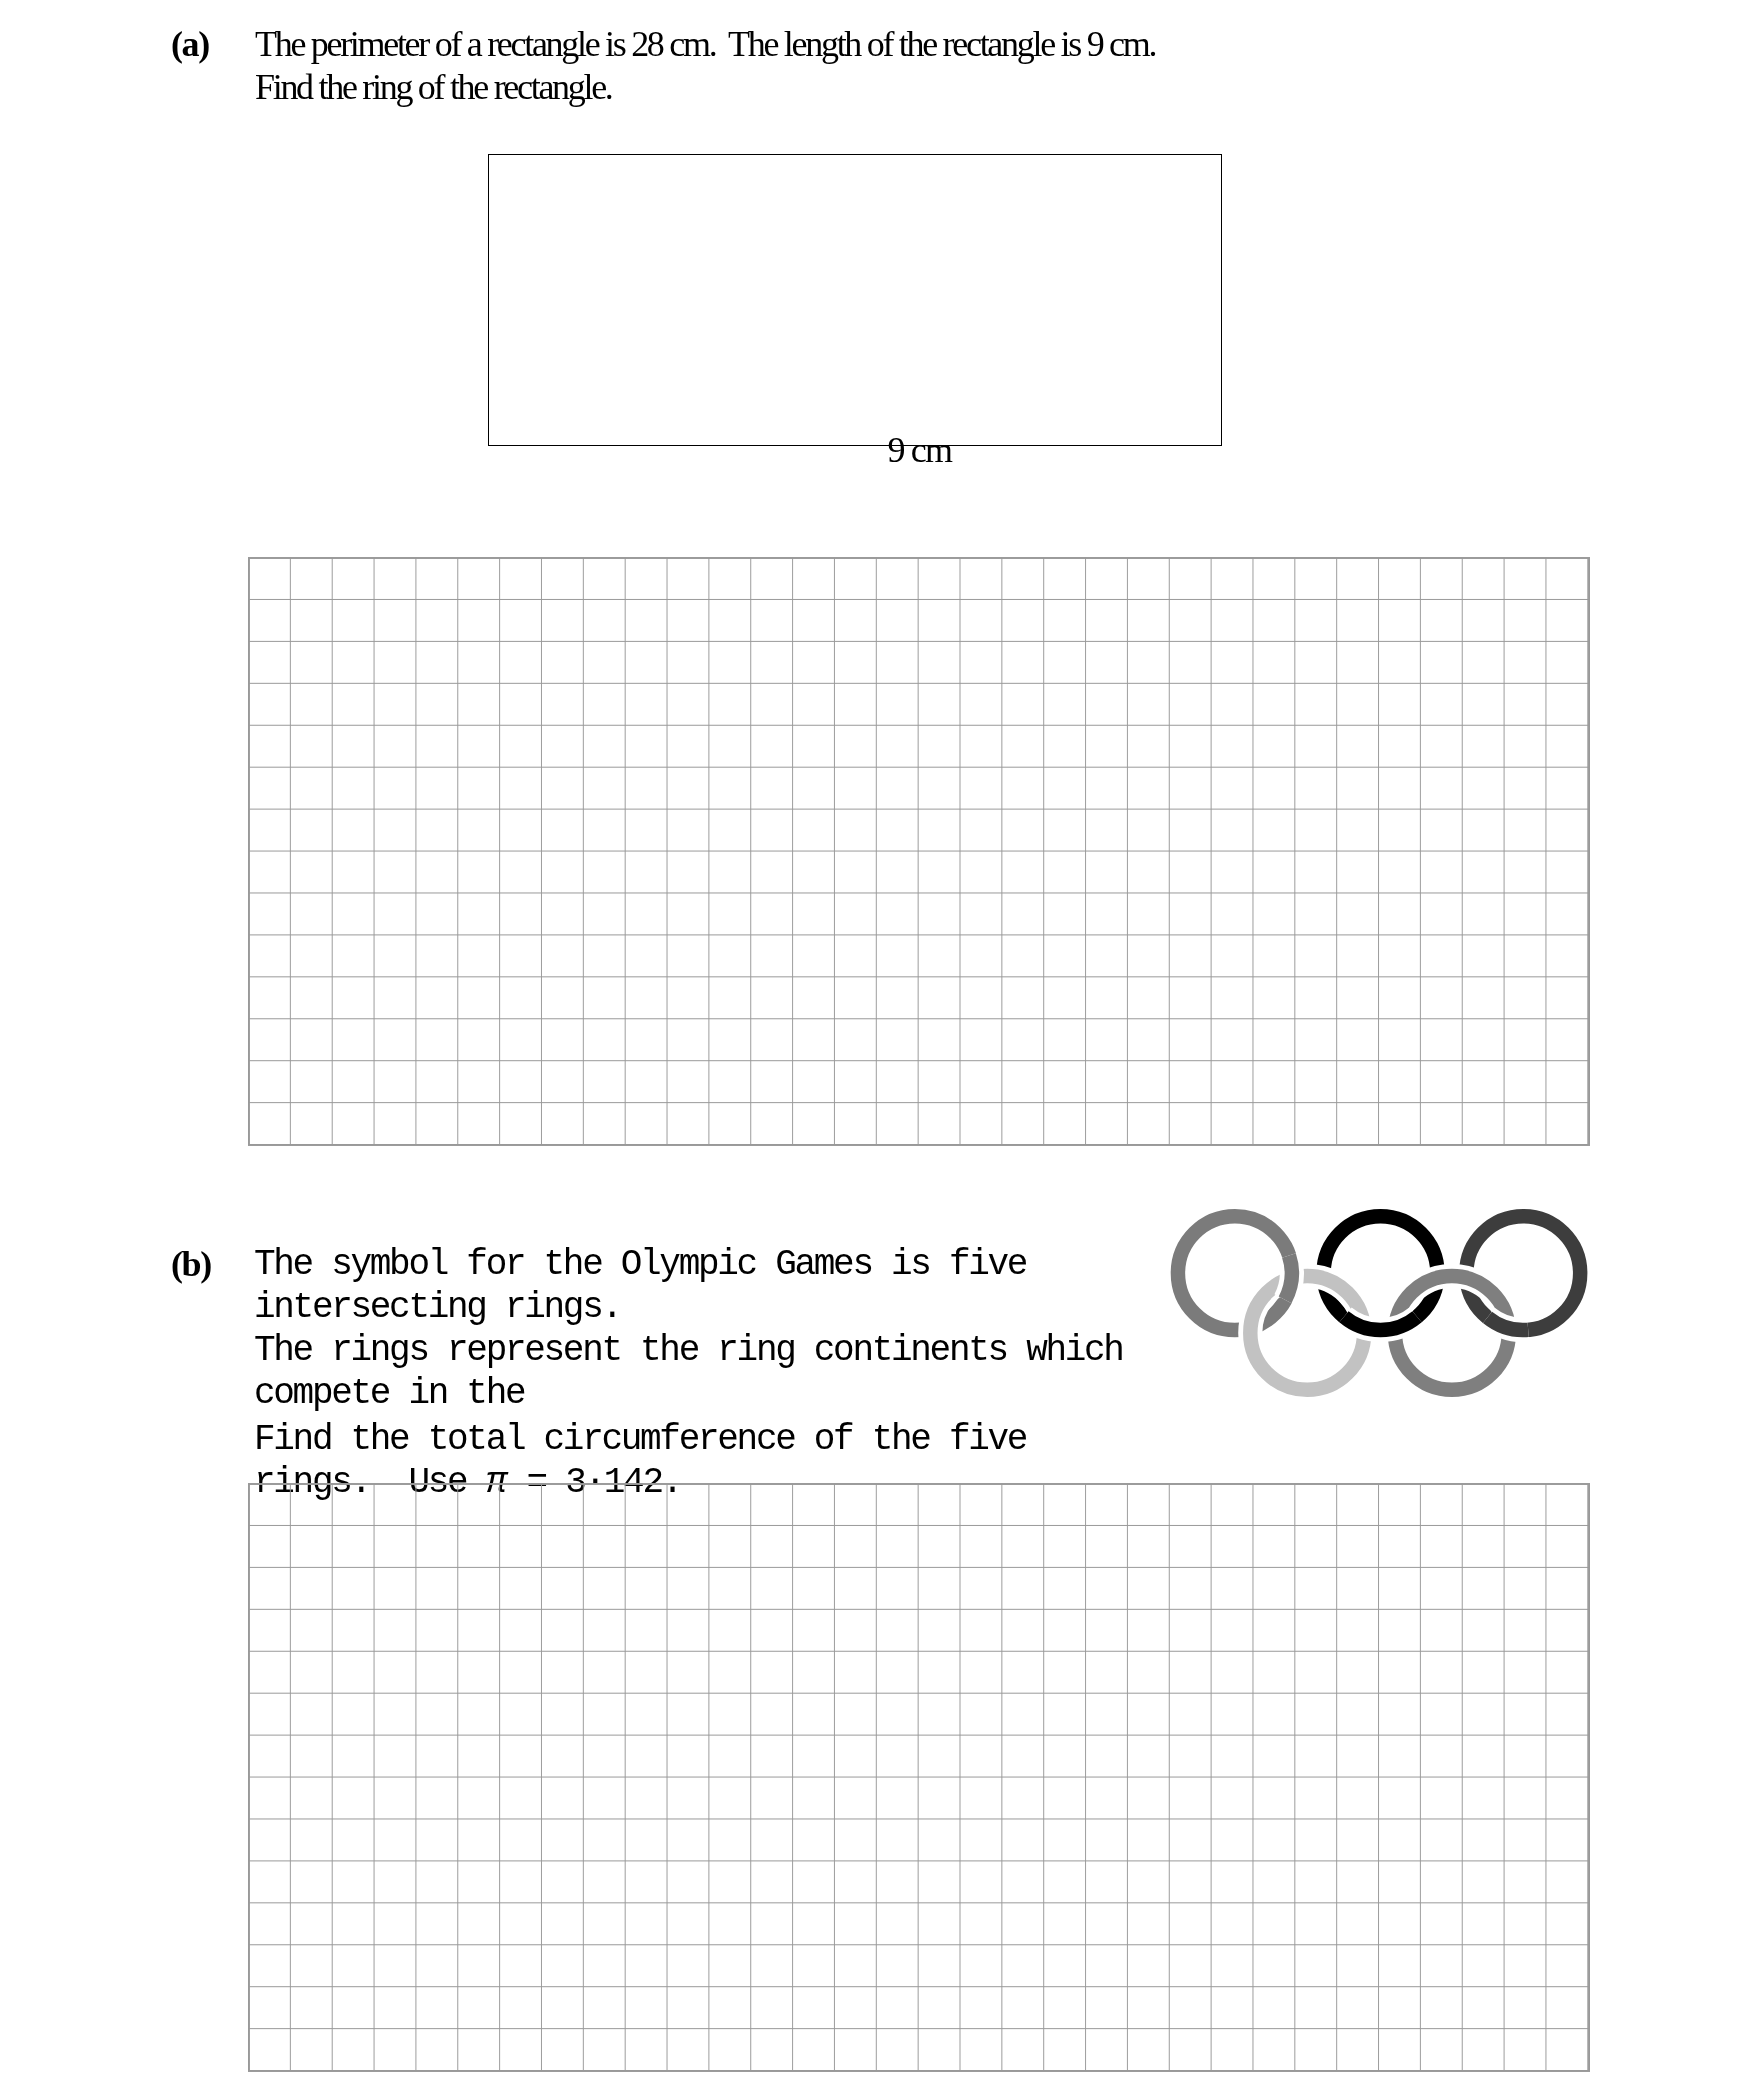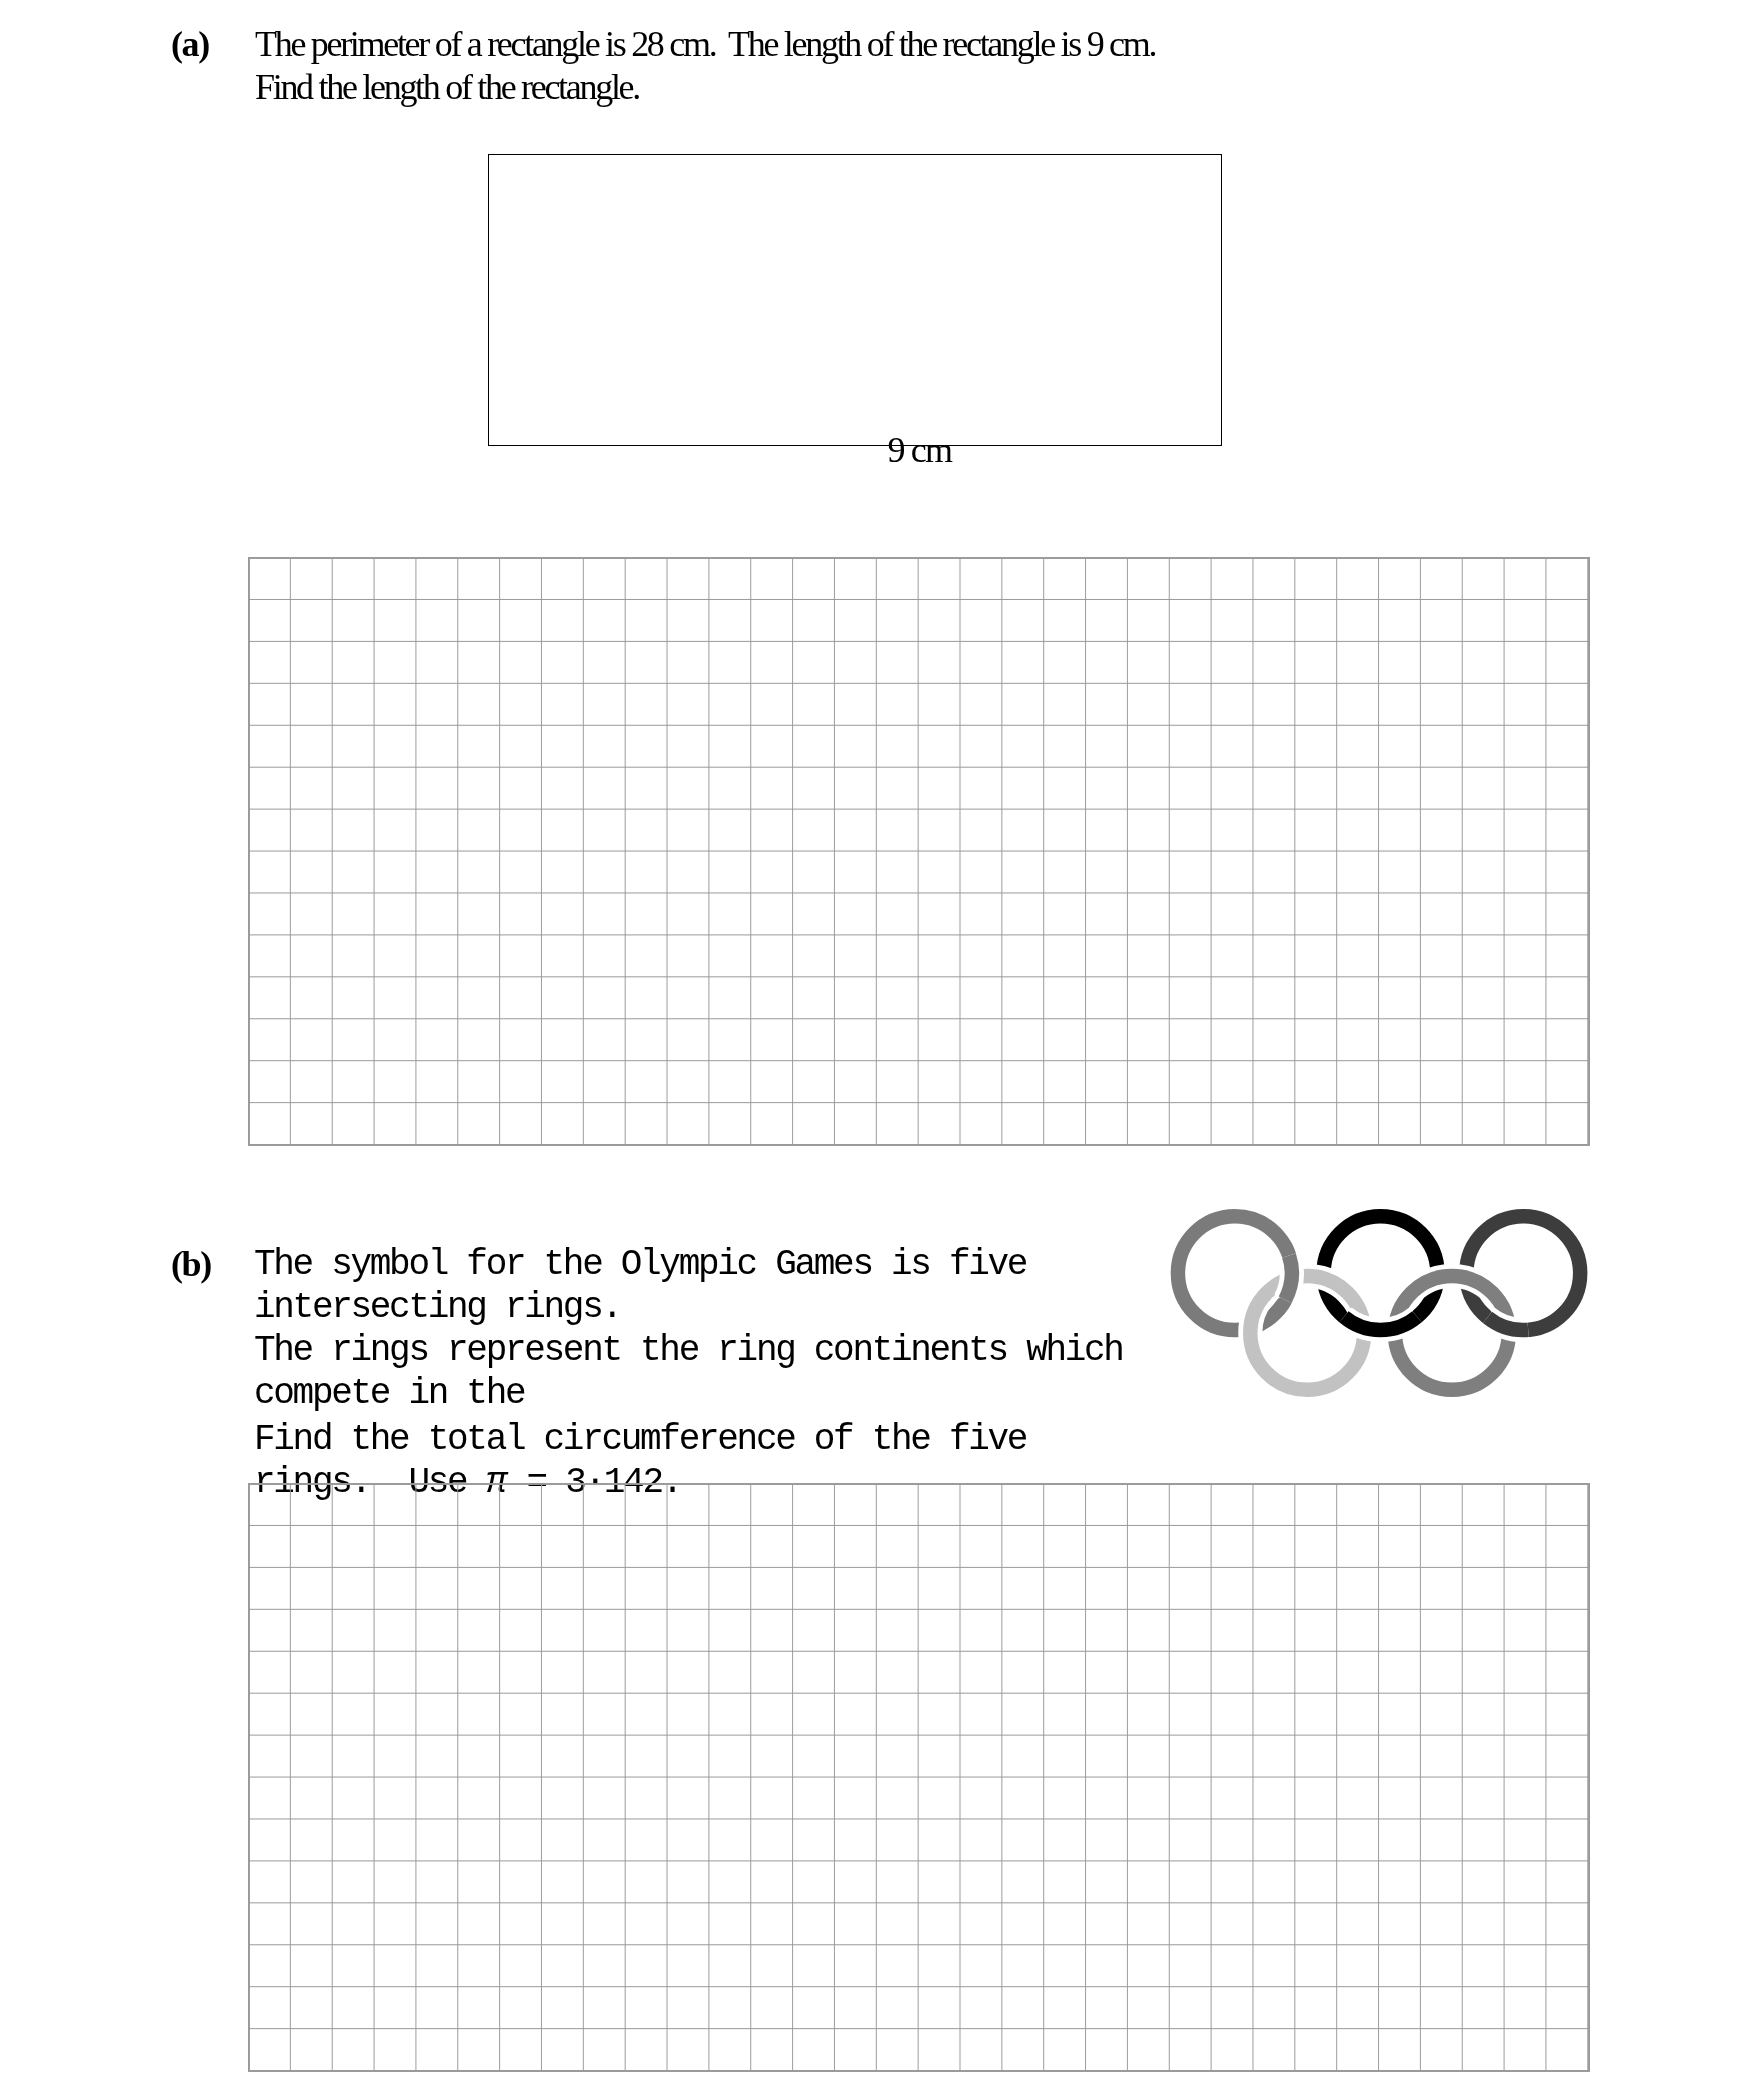--- a/index.html
+++ b/index.html
@@ -51,21 +51,21 @@
   .rings{position:absolute;left:1149px;top:1188px;}
 </style>
 </head>
 <body>
 
 <div class="page">
 
   <span class="qlabel" style="left:171px;top:23px;">(a)</span>
   <div class="qtext" style="left:255px;top:23px;width:1120px;">
     <div class="tline">The perimeter of a rectangle is 28 cm.  The length of the rectangle is 9 cm.</div>
-    <div class="tline">Find the length of the rectangle.</div>
+    <div class="tline">Find the ring of the rectangle.</div>
   </div>
 
   <div class="rect-figure"></div>
   <div class="dim-label">9 cm</div>
 
   <svg class="grid-a" width="1342" height="589" viewBox="0 0 1390 610">
     <defs>
       <pattern id="gpa" width="43.35" height="43.43" patternUnits="userSpaceOnUse">
         <path d="M 43.35 0 H 0 V 43.43" fill="none" stroke-width="2" stroke="#999999"></path>
       </pattern>

